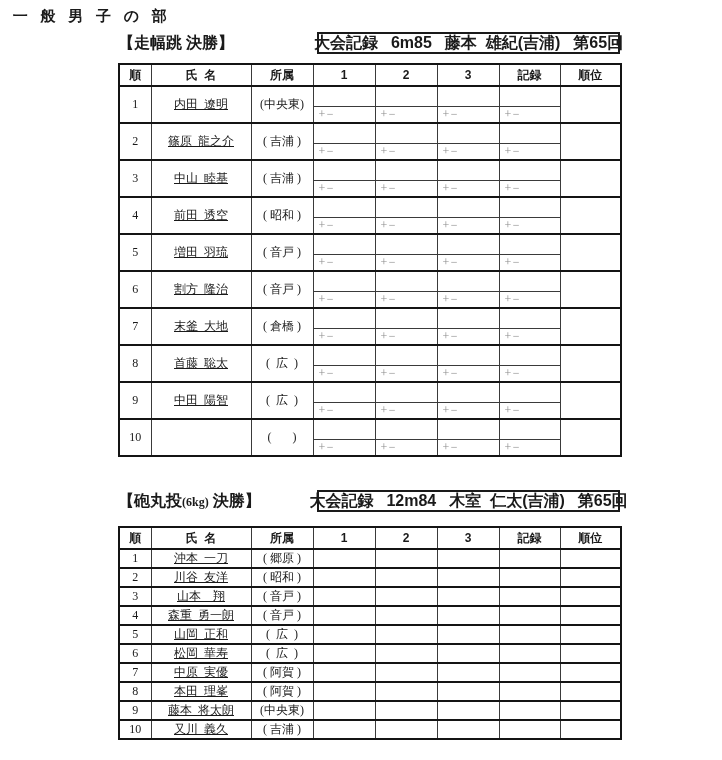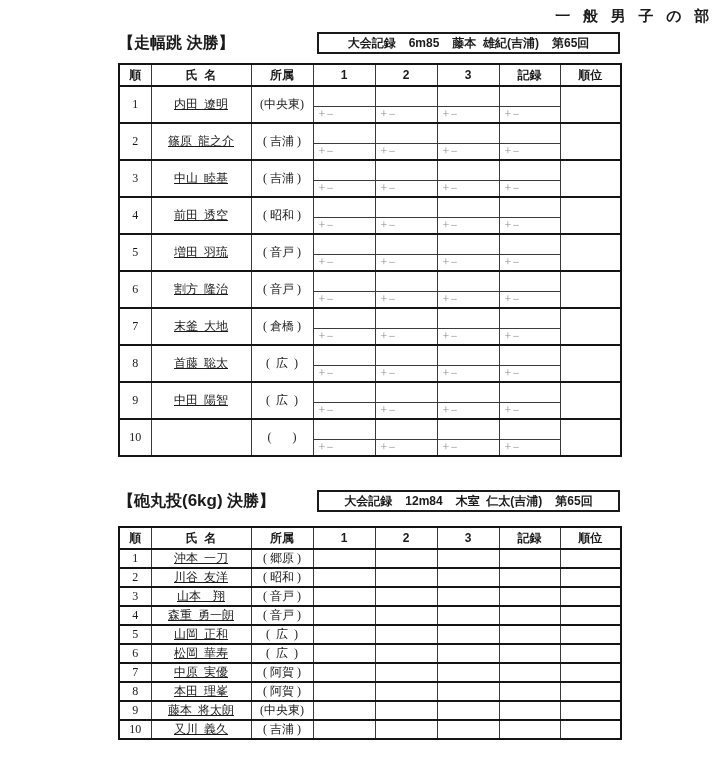--- a/index.html
+++ b/index.html
@@ -2,41 +2,41 @@
 <html><head>
 <meta charset="utf-8">
 <style>
   html,body{margin:0;padding:0;background:#ffffff;}
   .page{
     position:relative;width:722px;height:760px;background:#fff;
     font-family:"Liberation Serif","DejaVu Serif",serif;color:#1a1a1a;
     overflow:hidden;
   }
   .title{
-    position:absolute;top:7px;left:0;width:722px;text-align:right;
+    position:absolute;top:7px;left:0;width:722px;text-align:left;
     font-family:"Liberation Sans","DejaVu Sans",sans-serif;
     font-weight:bold;font-size:15px;letter-spacing:0.85em;padding-left:0.85em;
     box-sizing:border-box;
   }
   .sec-head{
     position:absolute;left:118px;width:502px;height:24px;
     display:flex;justify-content:space-between;align-items:center;
   }
   #sec0-head{top:31px;}
   #sec1-head{top:489px;}
   .sec-title{
-    font-family:Liberation Sans, sans-serif;
+    font-family:Liberation Serif, serif;
     font-weight:bold;font-size:16px;white-space:pre;
   }
-  .sec-title .small{font-size:17px;}
+  .sec-title .small{font-size:12px;}
   .rec-box{
     border:2px solid #1a1a1a;width:303px;height:22px;box-sizing:border-box;
     display:flex;align-items:center;justify-content:center;gap:13px;
     font-family:"Liberation Sans","DejaVu Sans",sans-serif;
-    font-weight:bold;font-size:12px;white-space:pre;
+    font-weight:bold;font-size:16px;white-space:pre;
   }
   table.res{
     position:absolute;left:118px;border-collapse:collapse;table-layout:fixed;
     width:502px;border:2px solid #141414;background:#fff;
   }
   #table0{top:63px;}
   #table1{top:526px;}
   col.w-no{width:32px;}  col.w-name{width:100px;} col.w-club{width:62px;}
   col.w-try{width:62px;} col.w-rec{width:61px;}   col.w-rank{width:61px;}
   .res th{

